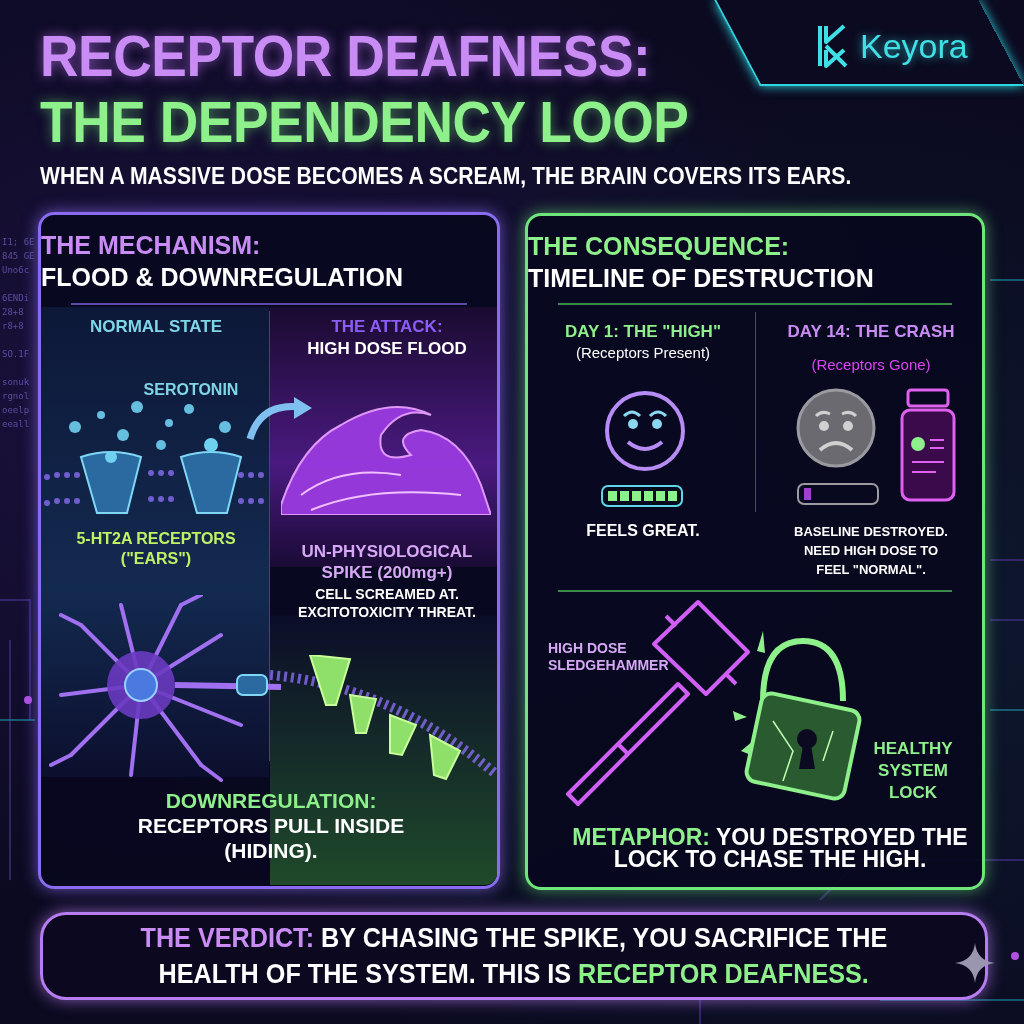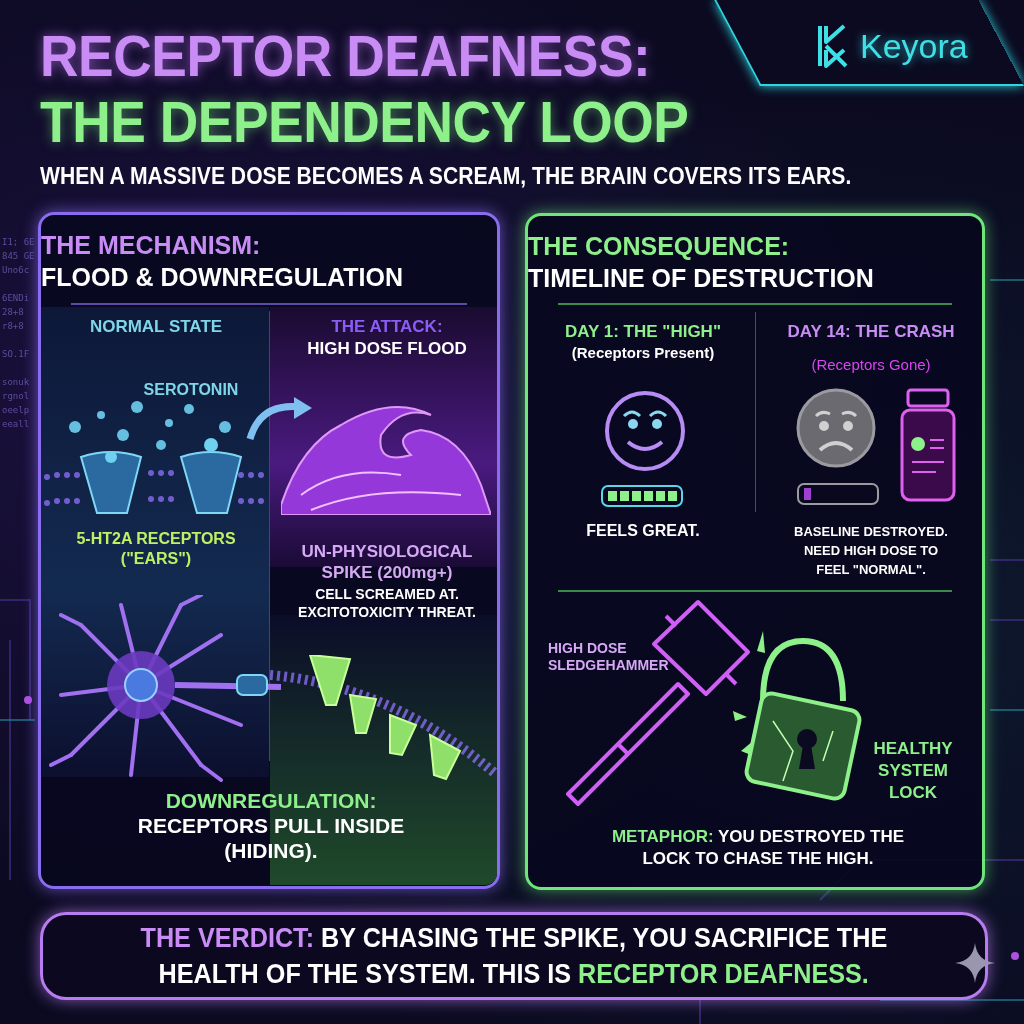--- a/index.html
+++ b/index.html
@@ -231,21 +231,21 @@
   </div>
 </div>
 
 <div class="panel panel-right">
   <div class="panel-head hdr-green" style="top:14px;">THE CONSEQUENCE:</div>
   <div class="panel-head hdr-white" style="top:46px;">TIMELINE OF DESTRUCTION</div>
   <div class="divider" style="left:30px;right:30px;top:87px;background:#3a8a4a;"></div>
   <div style="position:absolute;left:227px;top:96px;width:1px;height:200px;background:#3a5a4a;"></div>
 
   <div class="lab" style="left:10px;width:210px;top:106px;font-size:17px;color:#8ef08a;">DAY 1: THE "HIGH"</div>
-  <div class="lab" style="left:10px;width:210px;top:128px;font-size:15px;color:#fff;font-weight:700;">(Receptors Present)</div>
+  <div class="lab" style="left:10px;width:210px;top:128px;font-size:15px;color:#fff;font-weight:400;">(Receptors Present)</div>
   <svg style="position:absolute;left:72px;top:170px;" width="90" height="90">
     <circle cx="45" cy="45" r="38" fill="none" stroke="#b88cf5" stroke-width="4"></circle>
     <path d="M24 30 Q32 22 40 30 M50 30 Q58 22 66 30" stroke="#8ad8f0" stroke-width="3" fill="none"></path>
     <circle cx="33" cy="38" r="5" fill="#8ad8f0"></circle>
       <circle cx="57" cy="38" r="5" fill="#8ad8f0"></circle>
     <path d="M28 56 Q45 70 62 56" stroke="#b88cf5" stroke-width="4" fill="none"></path>
   </svg>
   <svg style="position:absolute;left:72px;top:268px;" width="86" height="24">
     <rect x="2" y="2" width="80" height="20" rx="6" fill="none" stroke="#5ad8e8" stroke-width="2"></rect>
     <g fill="#8ef08a">
@@ -308,21 +308,21 @@
         <path d="M10 90 L24 96 L12 100 Z"></path>
         <path d="M18 130 L30 120 L28 134 Z"></path>
         <path d="M34 30 L40 10 L42 32 Z"></path>
       </g>
   </svg>
   <div class="lab" style="left:330px;width:110px;top:522px;font-size:17px;color:#8ef08a;line-height:22px;">
     <div>HEALTHY</div>
     <div>SYSTEM</div>
     <div>LOCK</div>
   </div>
-  <div class="lab" style="left:20px;width:420px;top:610px;font-size:17px;color:#fff;line-height:22px;">
+  <div class="lab" style="left:32px;width:420px;top:610px;font-size:23px;color:#fff;line-height:22px;">
     <div><span style="color:#8ef08a;">METAPHOR:</span> <span>YOU DESTROYED THE</span></div>
     <div>LOCK TO CHASE THE HIGH.</div>
   </div>
 </div>
 
 <div class="verdict">
   <div class="line"><span style="color:#c98cf5;">THE VERDICT:</span> <span>BY CHASING THE SPIKE, YOU SACRIFICE THE</span></div>
   <div class="line"><span>HEALTH OF THE SYSTEM. THIS IS</span> <span style="color:#8ef08a;">RECEPTOR DEAFNESS.</span></div>
 </div>
 <svg class="sparkle" width="40" height="40" viewBox="0 0 40 40">

